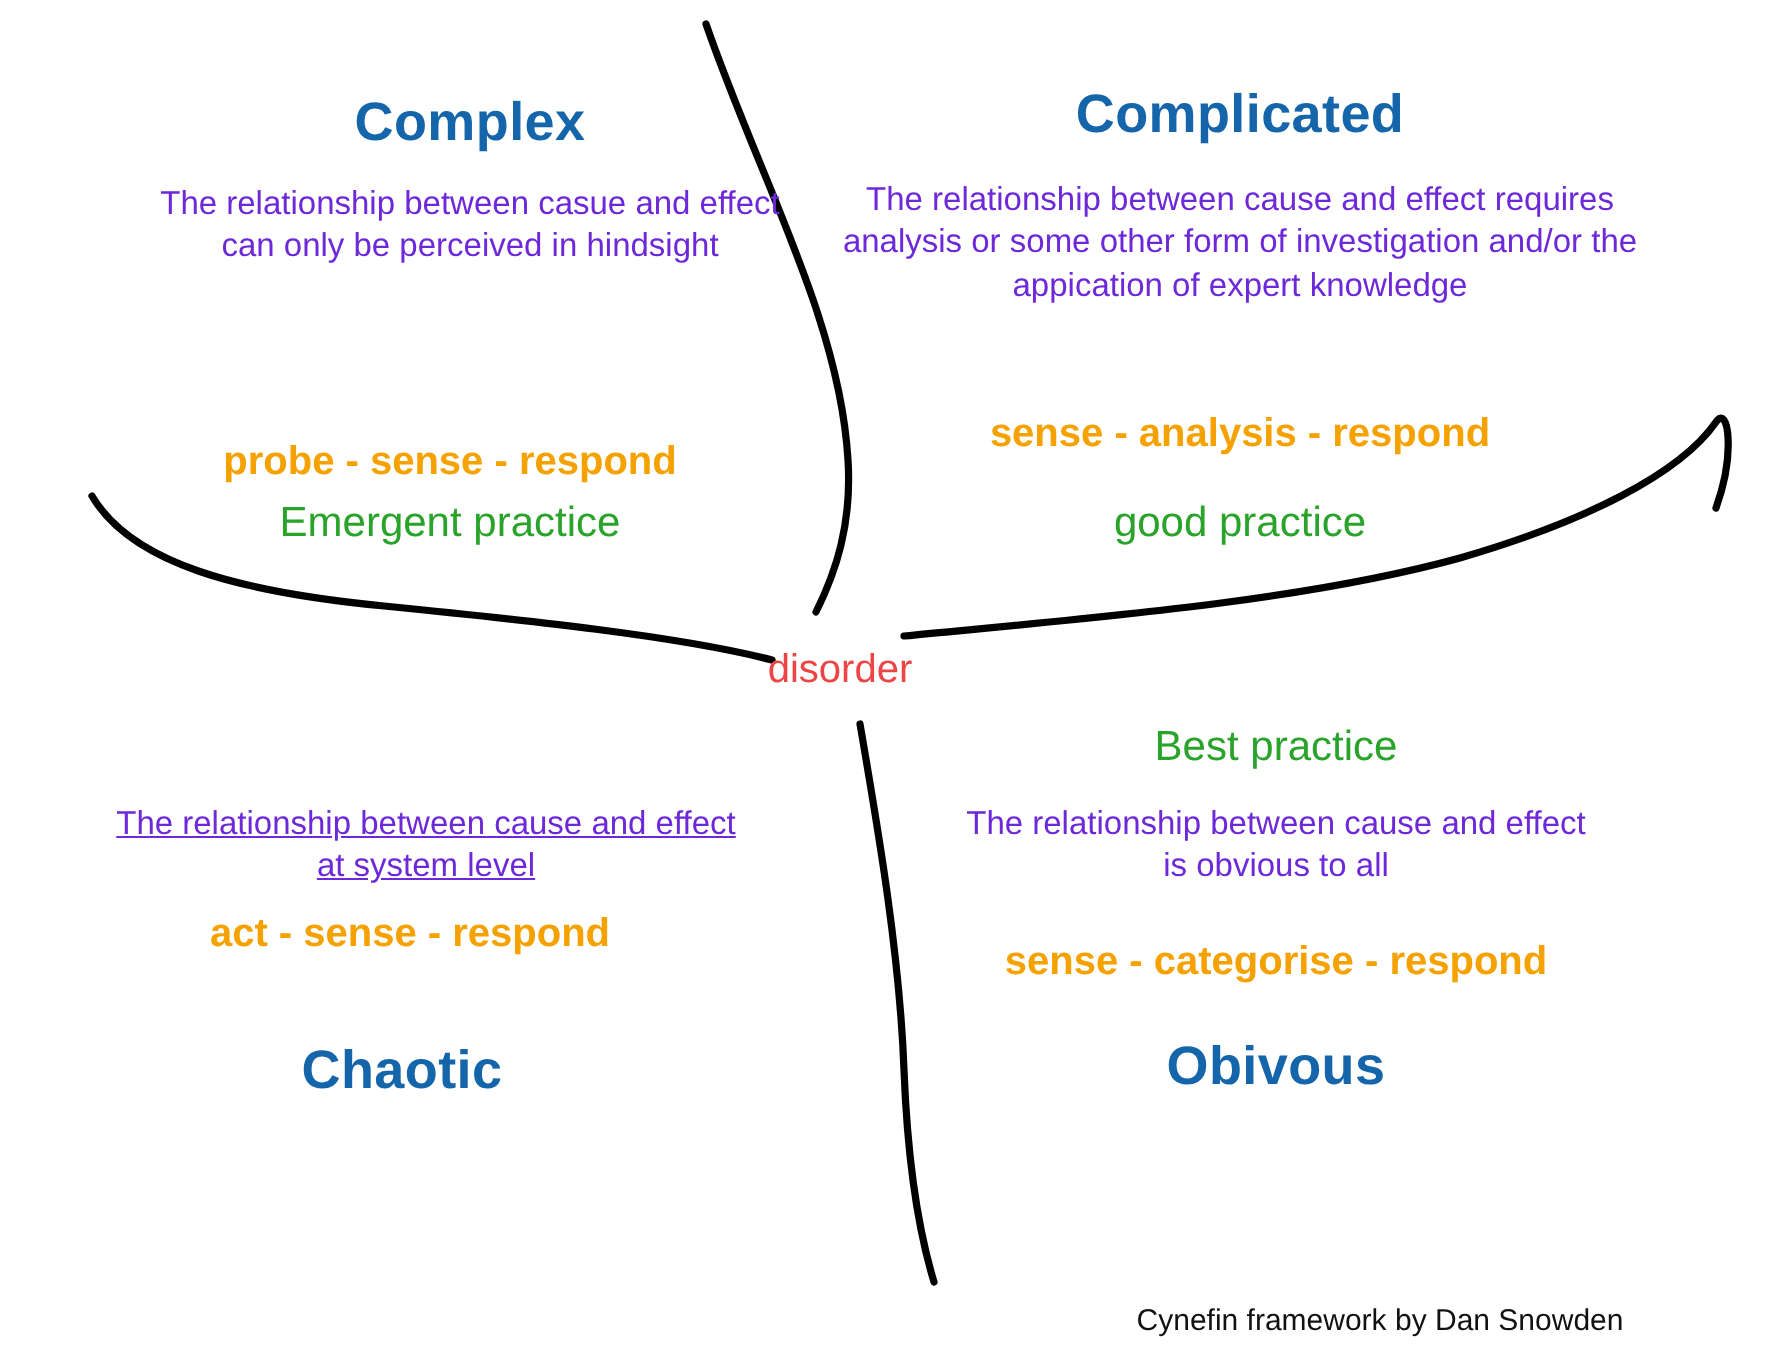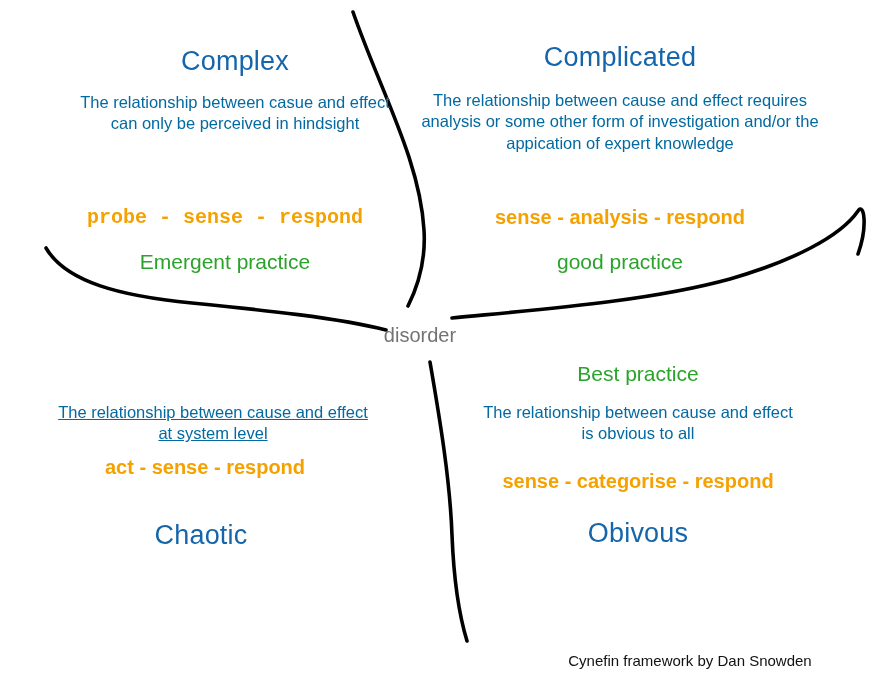--- a/index.html
+++ b/index.html
@@ -16,63 +16,63 @@
   .curves { position: absolute; left: 0; top: 0; width: 883px; height: 685px; }
   .curves path {
     fill: none;
     stroke: var(--color-line, #000000);
     stroke-width: 3.6;
     stroke-linecap: round;
   }
   .abs { position: absolute; text-align: center; }
   .q-title {
     color: var(--color-title, #1565ab);
-    font-weight: 400;
+    font-weight: 700;
     font-size: 27px;
     letter-spacing: 0.2px;
   }
   .q-desc {
-    color: #0369a1;
+    color: #6d28d9;
     font-size: 16.5px;
     line-height: 1.3;
   }
   .q-keywords {
     color: var(--color-keyword, #f5a100);
     font-weight: 700;
     font-size: 20px;
   }
   .q-practice {
     color: var(--color-practice, #2aa32a);
     font-weight: 400;
     font-size: 21px;
   }
   .disorder {
     position: absolute;
     left: 368px;
     top: 324px;
     width: 104px;
     text-align: center;
     font-size: 20px;
-    color: #737373;
+    color: #ef4444;
   }
   .caption {
     position: absolute;
     left: 530px;
     top: 624px;
     width: 320px;
     text-align: center;
     font-size: 15px;
     color: #111111;
     margin-top: 28px;
   }
 
   
   .complex-title    { left: 85px;  top: 46px;  width: 300px; }
   .complex-desc     { left: 70px;  top: 92px;  width: 330px; }
-  .complex-keywords { left: 55px;  top: 206px; width: 340px; font-family: Liberation Mono, monospace; }
+  .complex-keywords { left: 55px;  top: 220px; width: 340px; }
   .complex-practice { left: 55px;  top: 250px; width: 340px; }
 
   
   .complicated-title    { left: 460px; top: 42px;  width: 320px; }
   .complicated-desc     { left: 420px; top: 90px;  width: 400px; }
   .complicated-keywords { left: 445px; top: 206px; width: 350px; }
   .complicated-practice { left: 460px; top: 250px; width: 320px; }
 
   
   .chaotic-practice { left: 58px;  top: 362px; width: 310px; }

